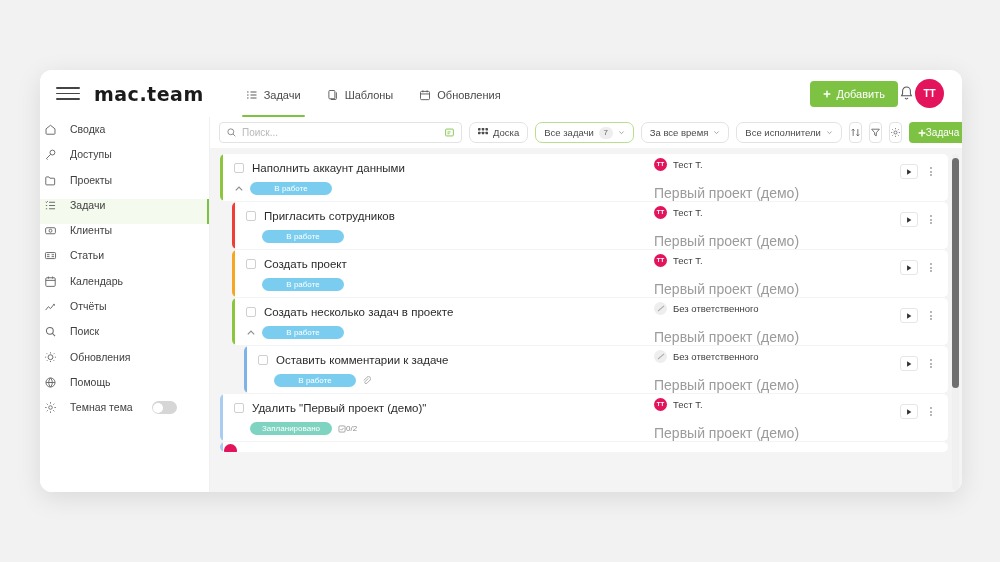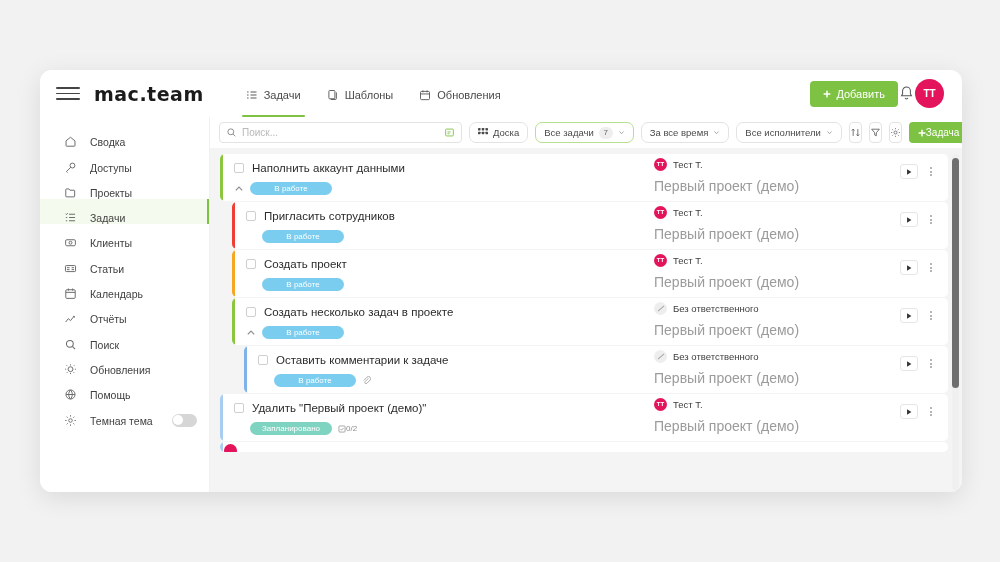--- a/index.html
+++ b/index.html
@@ -109,22 +109,22 @@
   
   .sidebar {
     width: 170px;
     background: #ffffff;
     flex: 0 0 auto;
     padding-top: 6px;
     border-right: 1px solid #f0f0f0;
   }
   .side-item {
     height: 25.3px;
-    display: flex; align-items: flex-end;
-    padding-left: 24px;
+    display: flex; align-items: flex-start;
+    padding-left: 4px;
     gap: 13px;
     font-size: 10.5px;
     color: #3f3f3f;
     cursor: pointer;
     position: relative;
   }
   .side-item .s-ico { width: 13px; height: 13px; color: #6a6a6a; flex: 0 0 13px; display:block;}
   .side-item.active {
     background: #f4faed;
   }
@@ -303,21 +303,21 @@
   .clip-ico { width: 9px; height: 9px; color: #9a9a9a; display:block;}
   .subtask-count {
     display: flex; align-items: center; gap: 0;
     font-size: 8px; color: #8c8c8c;
   }
   .subtask-count svg { width: 8px; height: 8px; }
 
   .row-mid {
     flex: 0 0 250px;
     display: flex; flex-direction: column;
-    justify-content: flex-start;
+    justify-content: space-between;
     padding-left: 4px;
   }
   .assignee {
     display: flex; align-items: center; gap: 6px;
     height: 20px;
   }
   .av {
     width: 13px; height: 13px; border-radius: 50%;
     background: #e4145c;
     color: #fff; font-size: 6px; font-weight: 700;

